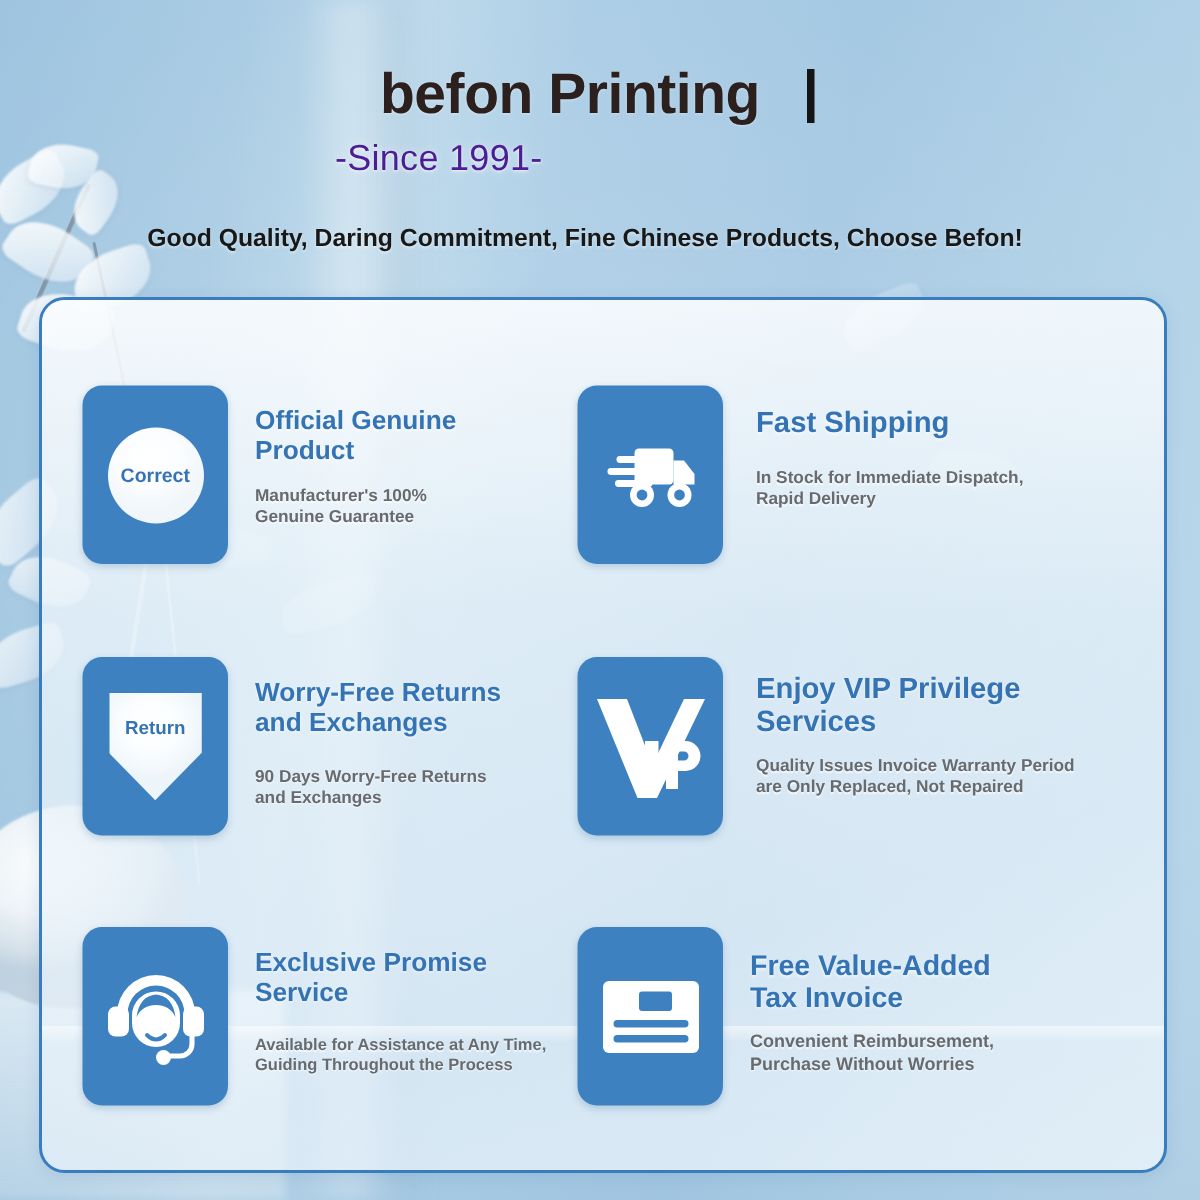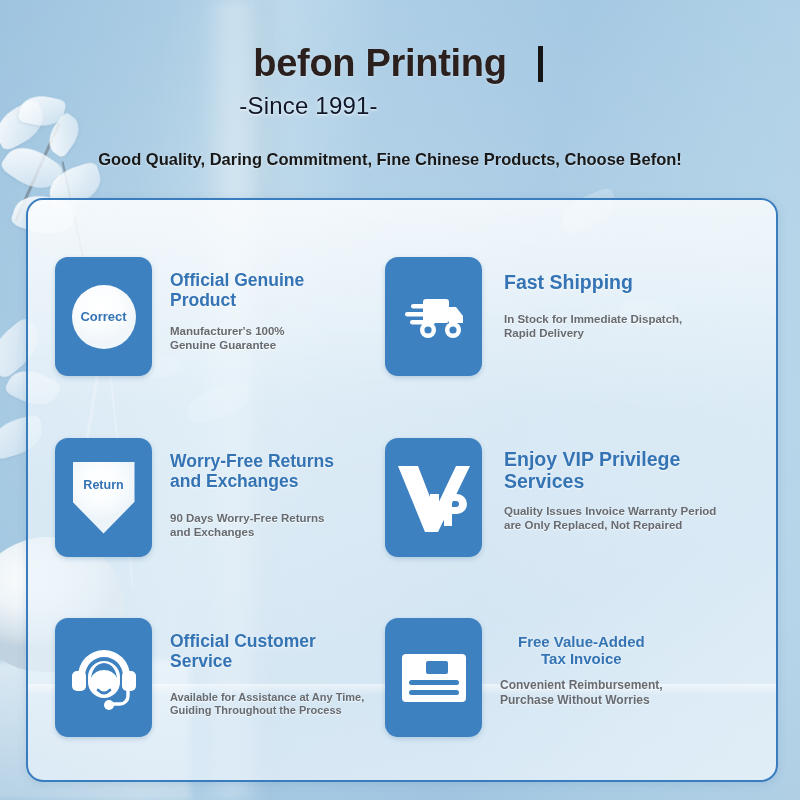--- a/index.html
+++ b/index.html
@@ -60,23 +60,22 @@
   .title-row{position:absolute;left:0;top:42px;width:800px;text-align:center;
     display:flex;align-items:center;justify-content:center;gap:27px;}
   .brand{
     font-size:38px;font-weight:bold;color:#2b201d;letter-spacing:-0.3px;
     text-shadow:0 1px 2px rgba(255,255,255,.35);
   }
   .divider{display:inline-block;width:5px;height:36px;background:#151515;margin:0 4px;}
   .promise{font-size:22px;font-weight:bold;color:#141414;letter-spacing:.2px;}
   .since{
     position:absolute;left:0;top:92px;width:585px;text-align:center;
-    font-size:24px;color:#0f172a;letter-spacing:.2px;
+    font-size:24px;color:#4c1d95;letter-spacing:.2px;
     text-shadow:0 1px 2px rgba(255,255,255,.75), 0 0 7px rgba(255,255,255,.55);
-    padding-left:16px;
   }
   .slogan{
     position:absolute;left:0;top:150px;width:780px;text-align:center;
     font-size:16.5px;font-weight:bold;color:#181818;line-height:1.18;
     text-shadow:0 1px 2px rgba(255,255,255,.45);
   }
 
   
   .panel{
     position:absolute;left:26px;top:198px;width:748px;height:580px;
@@ -122,21 +121,21 @@
     text-shadow:0 1px 1px rgba(255,255,255,.8);white-space:pre-line;
   }
   .card-desc.sm{font-size:11px;}
 
   
   .c1 .card-text,.c3 .card-text{margin-left:22px;}
   .c3 .card-text{padding-top:10px;}
   .c5 .card-text{padding-top:16px;}
   .c1 .card-title{font-size:19.5px;}
   .c3 .card-title{font-size:19.5px;}
-  .c5 .card-title{font-size:15px;text-align:center;}
+  .c5 .card-title{font-size:19px;}
   .c1 .card-desc{margin-top:19px;}
   .c5 .card-desc{margin-top:10px;font-size:12px;}
   .c3 .card-desc{margin-top:12px;font-size:11.5px;}
   .c2 .card-desc{margin-top:19px;}
   .c4 .card-desc{margin-top:19px;}
 
   
   .ico-circle{
     width:64px;height:64px;border-radius:50%;
     background:radial-gradient(60% 55% at 42% 32%,#ffffff 0%,#fbfdfe 55%,#f1f6fa 100%);
@@ -273,21 +272,21 @@
             <rect x="54" y="27" width="14" height="20" rx="5" fill="#fff"></rect>
             <path d="M36 17 a16 16 0 0 1 16 16 v5 a16 16 0 0 1-32 0 v-5 a16 16 0 0 1 16-16 z" fill="#fff"></path>
             <path d="M22 33 a14 12 0 0 1 28 0 v-2 a14 14 0 0 0-28 0 z" fill="#3d81c1" opacity="0"></path>
             <path d="M23 34 q2-14 13-15 q11 1 13 15 q-4-8-13-8 q-9 0-13 8 z" fill="#3d81c1"></path>
             <path d="M30 46 q6 6 12 0" stroke="#3d81c1" stroke-width="2.6" fill="none" stroke-linecap="round"></path>
             <path d="M60 47 v5 a8 8 0 0 1-8 8 h-8" stroke="#fff" stroke-width="3.4" fill="none" stroke-linecap="round"></path>
             <circle cx="41" cy="61" r="5" fill="#fff"></circle>
           </svg>
         </div>
         <div class="card-text">
-          <div class="card-title">Official Customer
+          <div class="card-title">Exclusive Promise
 Service</div>
           <div class="card-desc sm">Available for Assistance at Any Time,
 Guiding Throughout the Process</div>
         </div>
       </div>
 
       <div class="card c5">
         <div class="icon-box">
           <svg width="68" height="52" viewBox="0 0 68 52" aria-hidden="true">
             <rect x="2" y="2" width="64" height="48" rx="4" fill="#fff"></rect>

